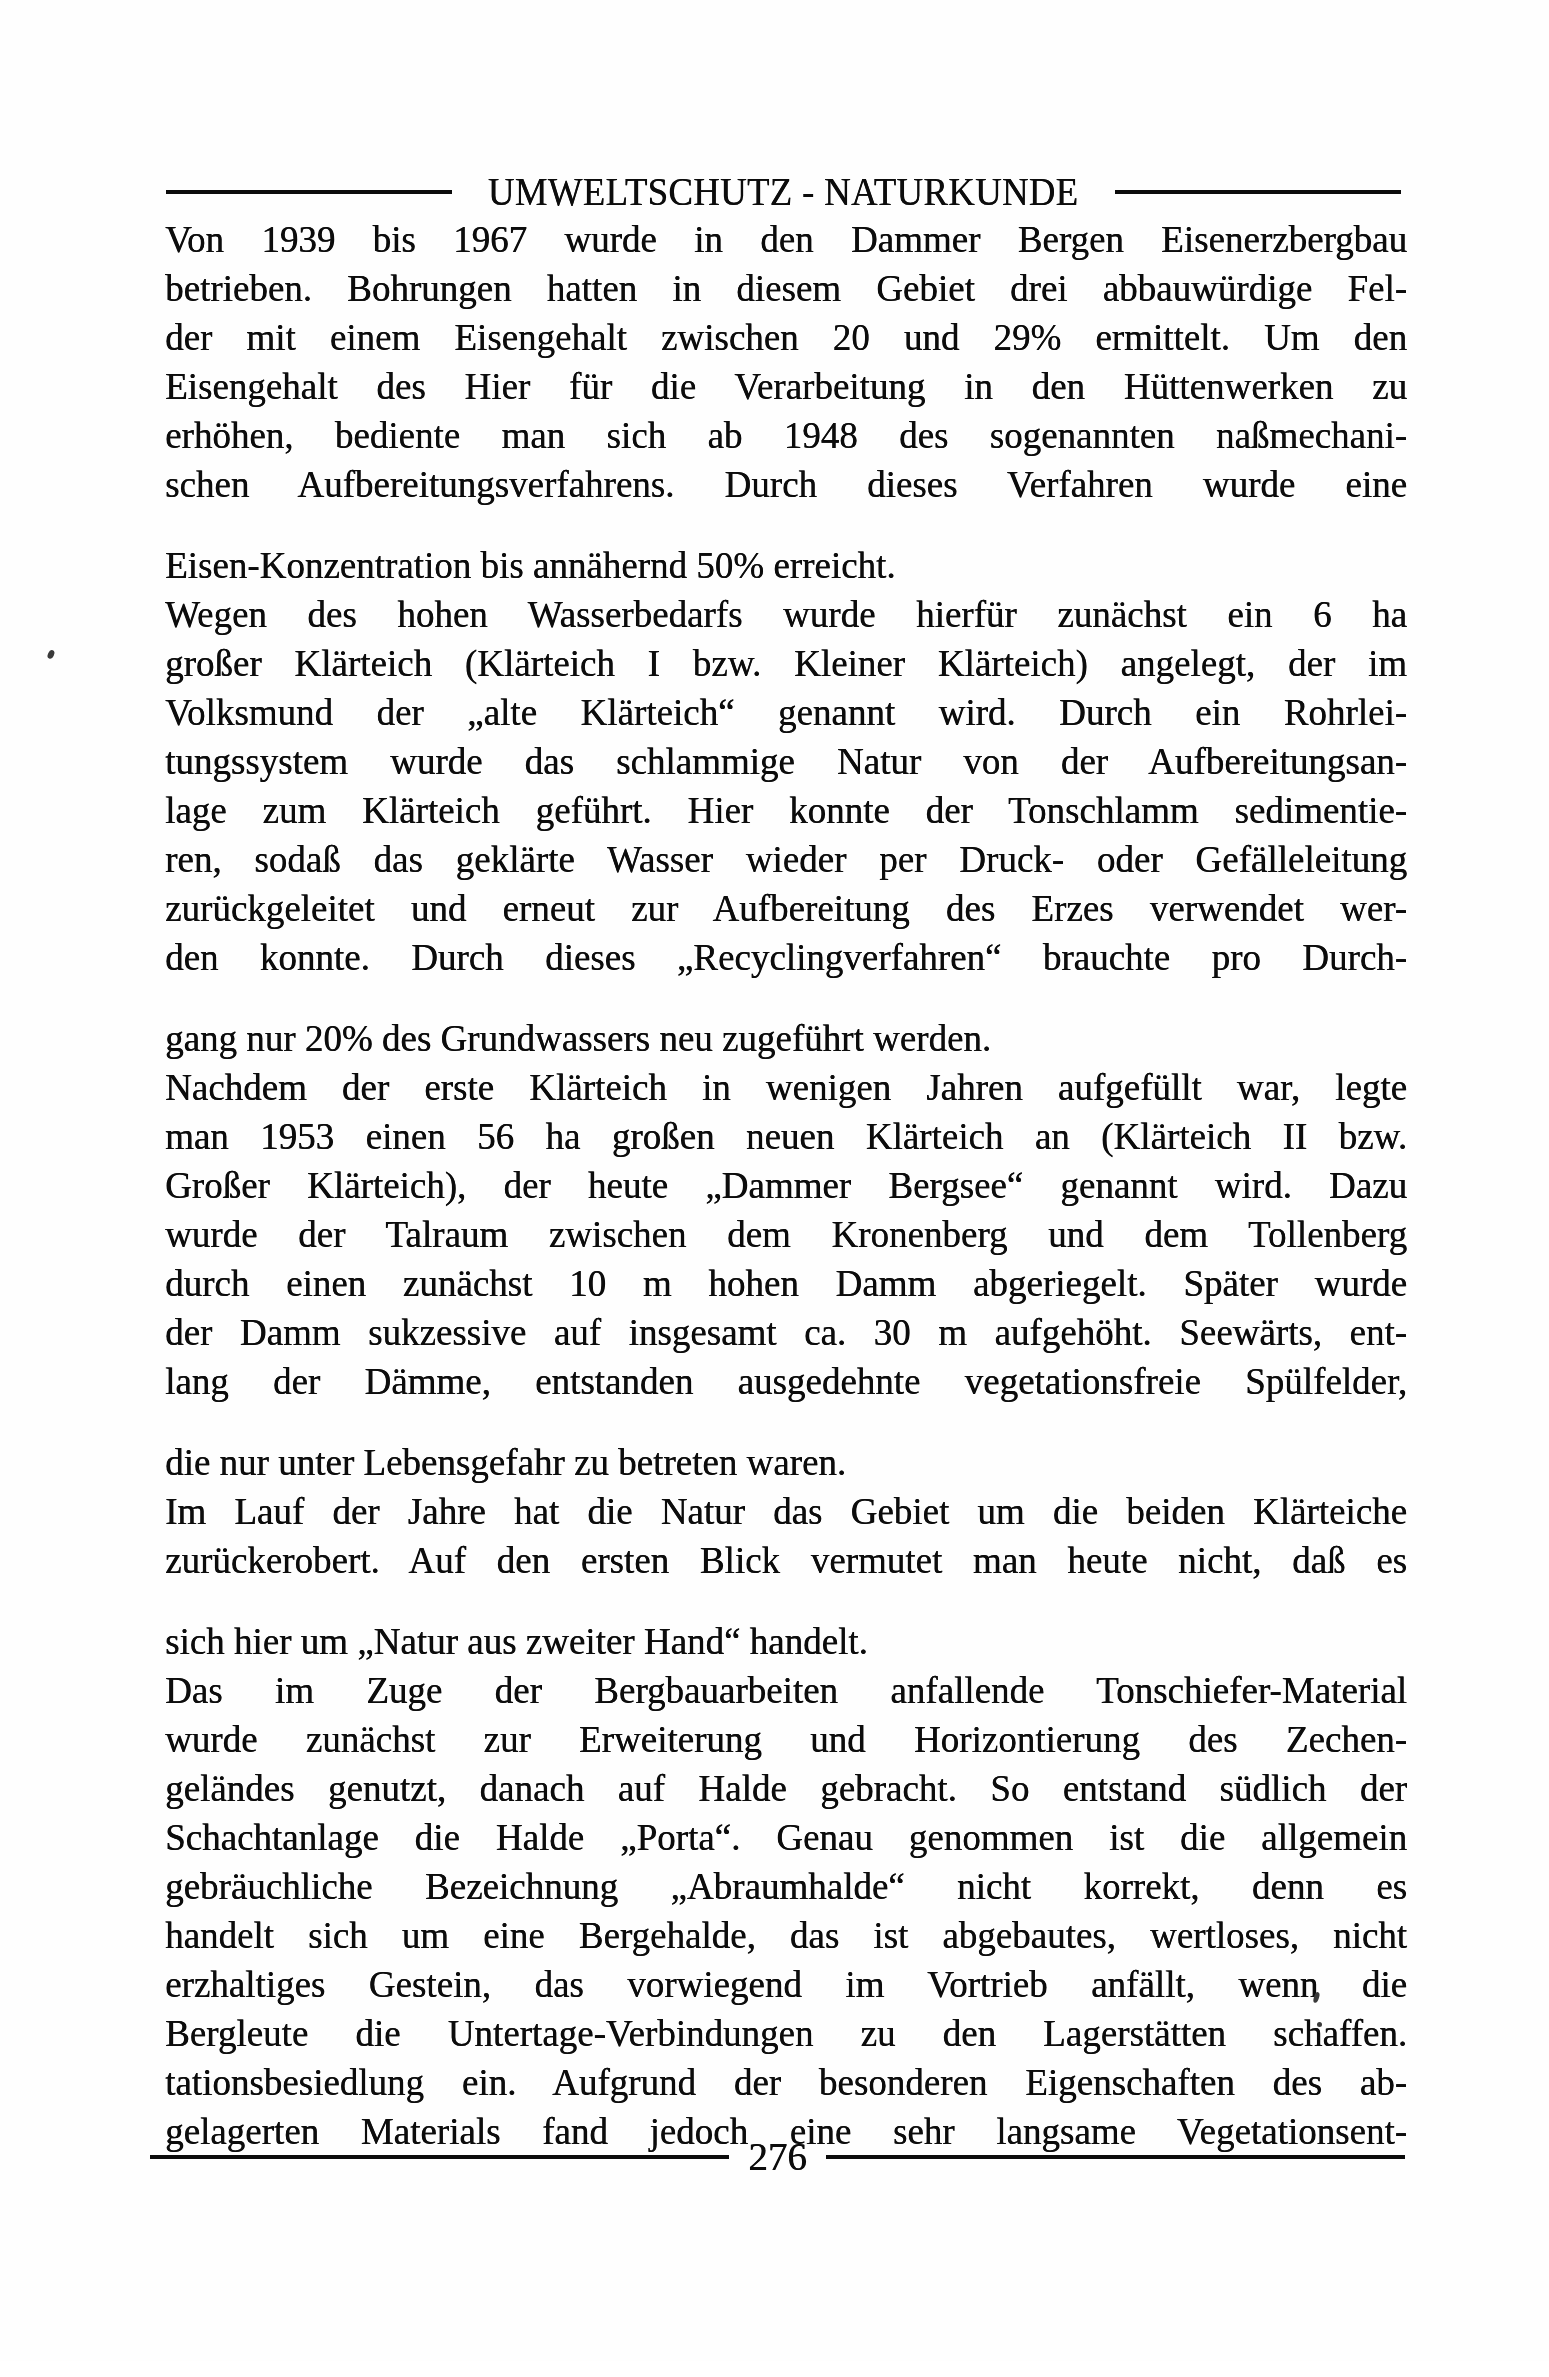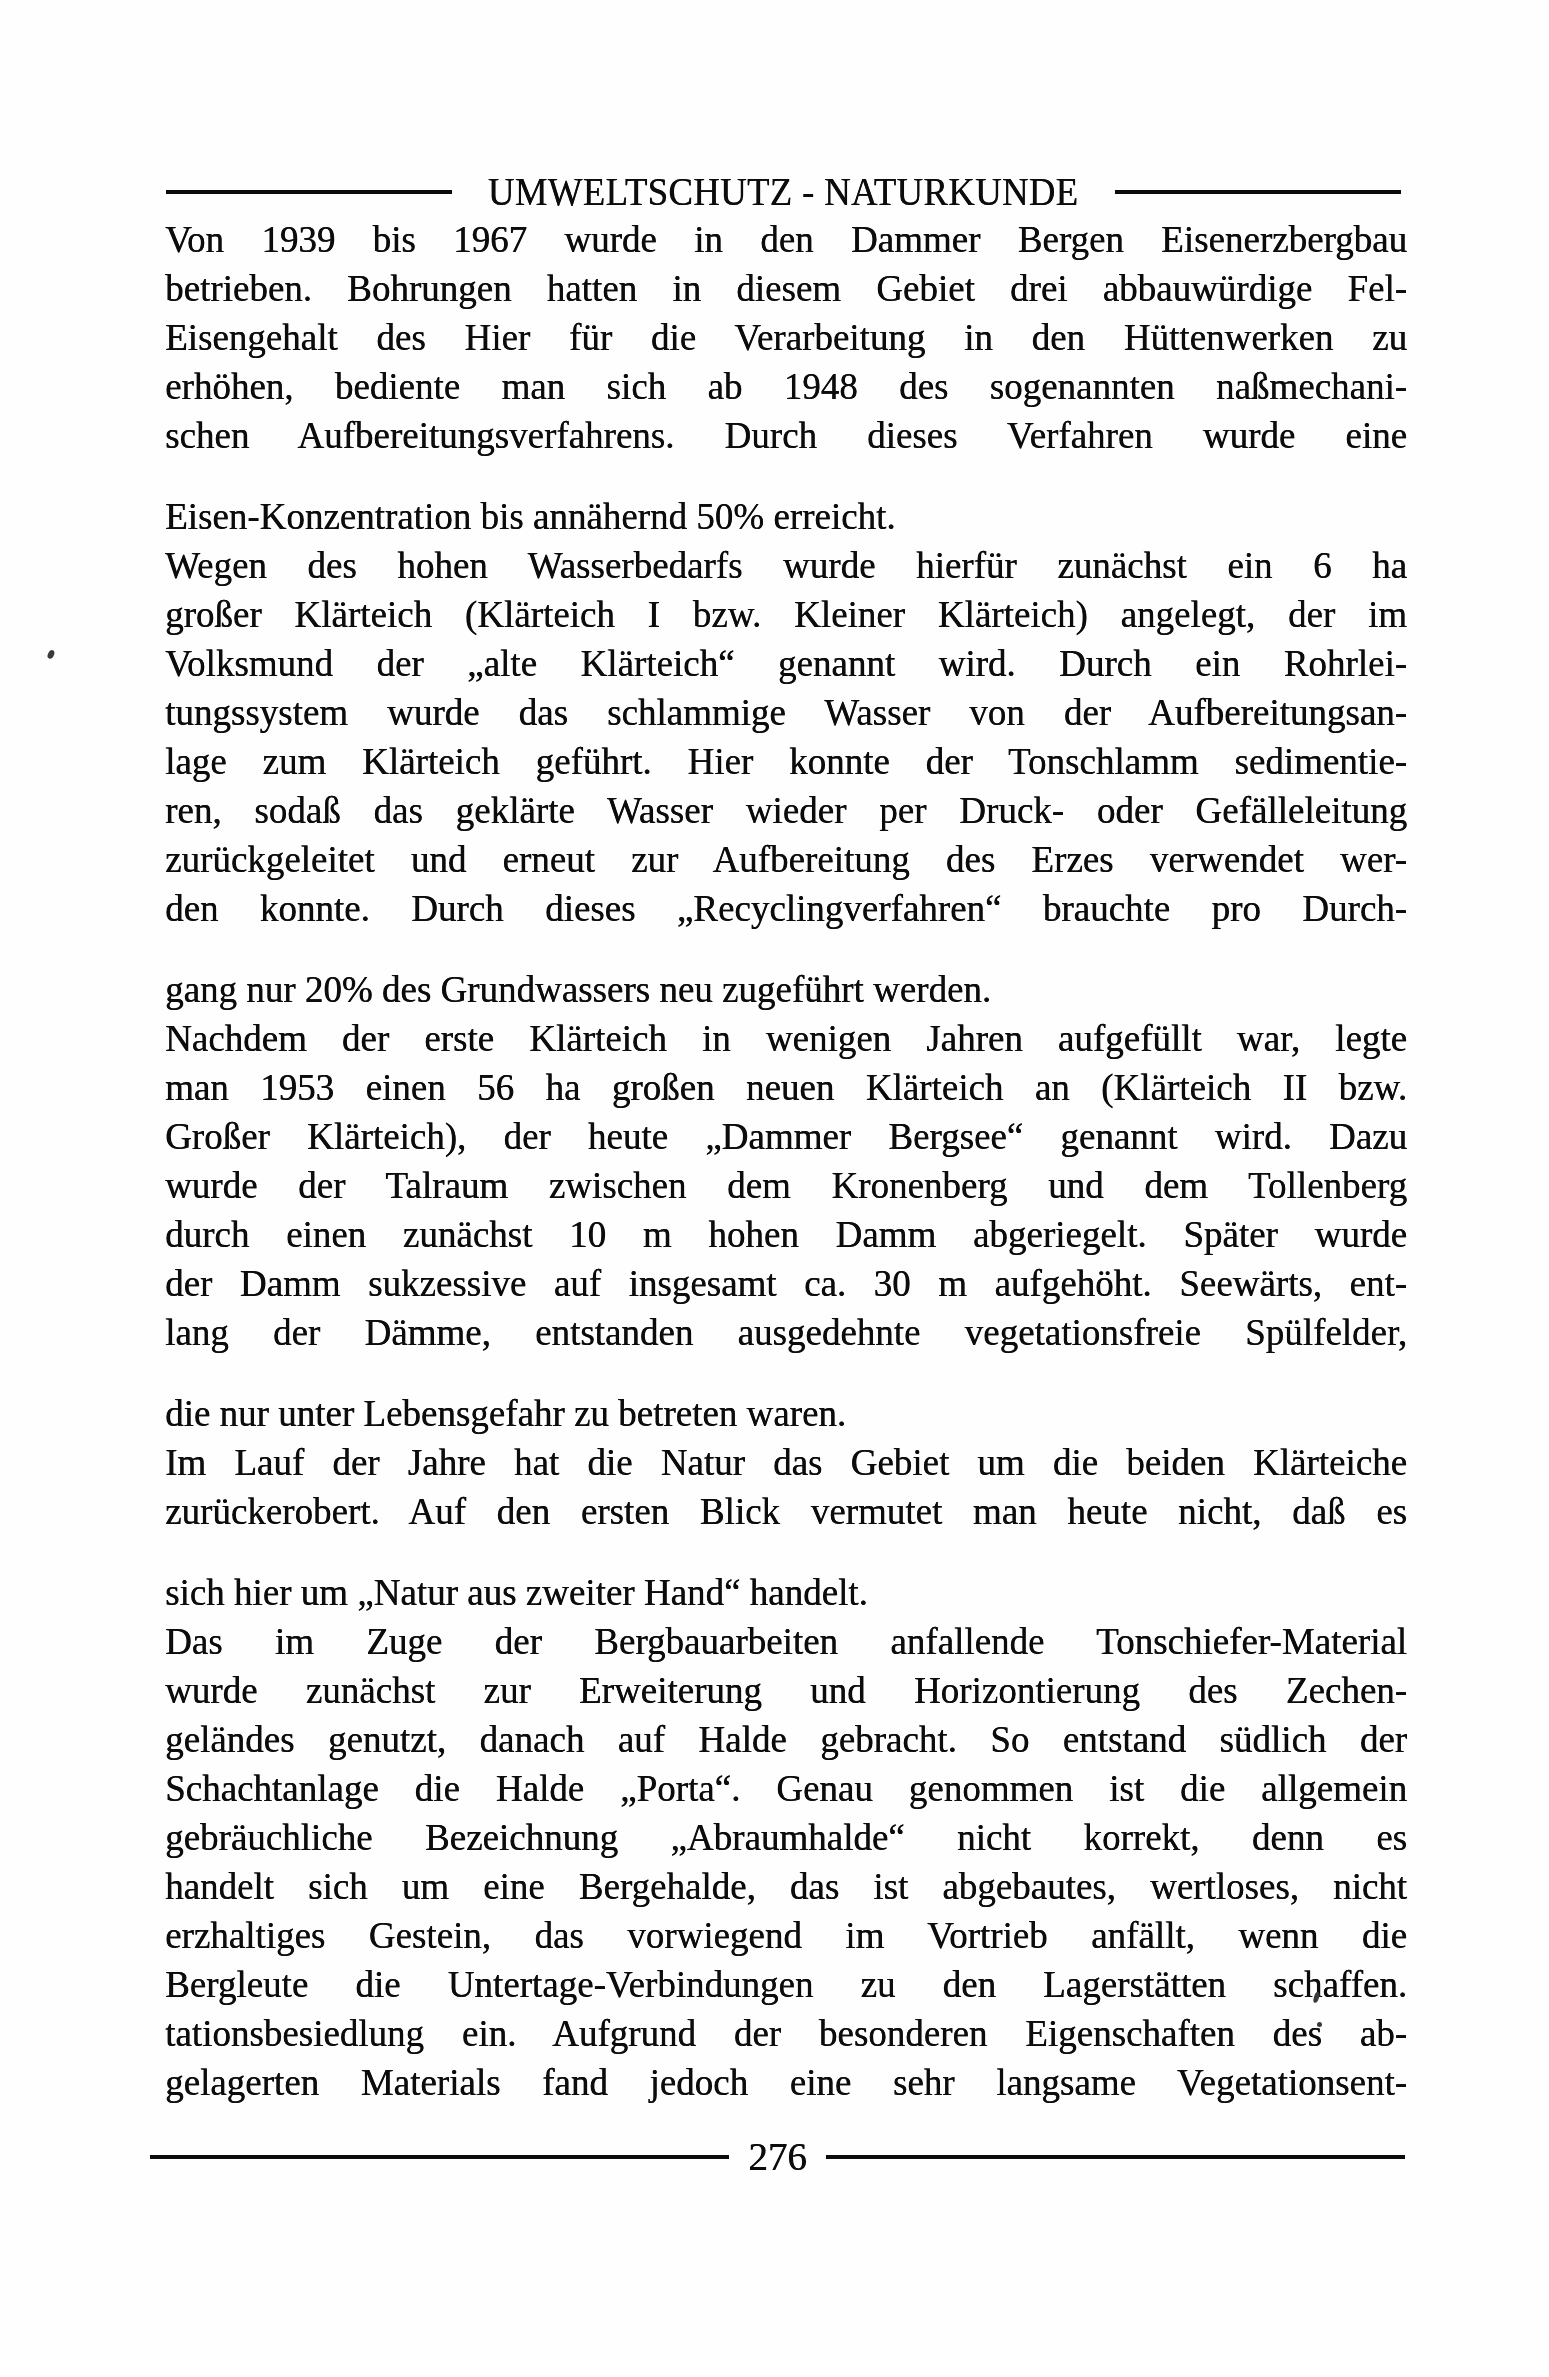--- a/index.html
+++ b/index.html
@@ -101,28 +101,29 @@
 
   <div class="running-head">
     <div class="head-rule"></div>
     <div class="head-title">UMWELTSCHUTZ - NATURKUNDE</div>
     <div class="head-rule"></div>
   </div>
 
   <div class="body-text">
       <div class="line">Von 1939 bis 1967 wurde in den Dammer Bergen Eisenerzbergbau</div>
       <div class="line">betrieben. Bohrungen hatten in diesem Gebiet drei abbauwürdige Fel-</div>
+      <div class="line">der mit einem Eisengehalt zwischen 20 und 29% ermittelt. Um den</div>
       <div class="line">Eisengehalt des Hier für die Verarbeitung in den Hüttenwerken zu</div>
       <div class="line">erhöhen, bediente man sich ab 1948 des sogenannten naßmechani-</div>
       <div class="line">schen Aufbereitungsverfahrens. Durch dieses Verfahren wurde eine</div>
       <div class="line line-end">Eisen-Konzentration bis annähernd 50% erreicht.</div>
       <div class="line">Wegen des hohen Wasserbedarfs wurde hierfür zunächst ein 6 ha</div>
       <div class="line">großer Klärteich (Klärteich I bzw. Kleiner Klärteich) angelegt, der im</div>
       <div class="line">Volksmund der „alte Klärteich“ genannt wird. Durch ein Rohrlei-</div>
-      <div class="line">tungssystem wurde das schlammige Wasser von der Aufbereitungsan-</div>
+      <div class="line">tungssystem wurde das schlammige Natur von der Aufbereitungsan-</div>
       <div class="line">lage zum Klärteich geführt. Hier konnte der Tonschlamm sedimentie-</div>
       <div class="line">ren, sodaß das geklärte Wasser wieder per Druck- oder Gefälleleitung</div>
       <div class="line">zurückgeleitet und erneut zur Aufbereitung des Erzes verwendet wer-</div>
       <div class="line">den konnte. Durch dieses „Recyclingverfahren“ brauchte pro Durch-</div>
       <div class="line line-end">gang nur 20% des Grundwassers neu zugeführt werden.</div>
       <div class="line">Nachdem der erste Klärteich in wenigen Jahren aufgefüllt war, legte</div>
       <div class="line">man 1953 einen 56 ha großen neuen Klärteich an (Klärteich II bzw.</div>
       <div class="line">Großer Klärteich), der heute „Dammer Bergsee“ genannt wird. Dazu</div>
       <div class="line">wurde der Talraum zwischen dem Kronenberg und dem Tollenberg</div>
       <div class="line">durch einen zunächst 10 m hohen Damm abgeriegelt. Später wurde</div>

